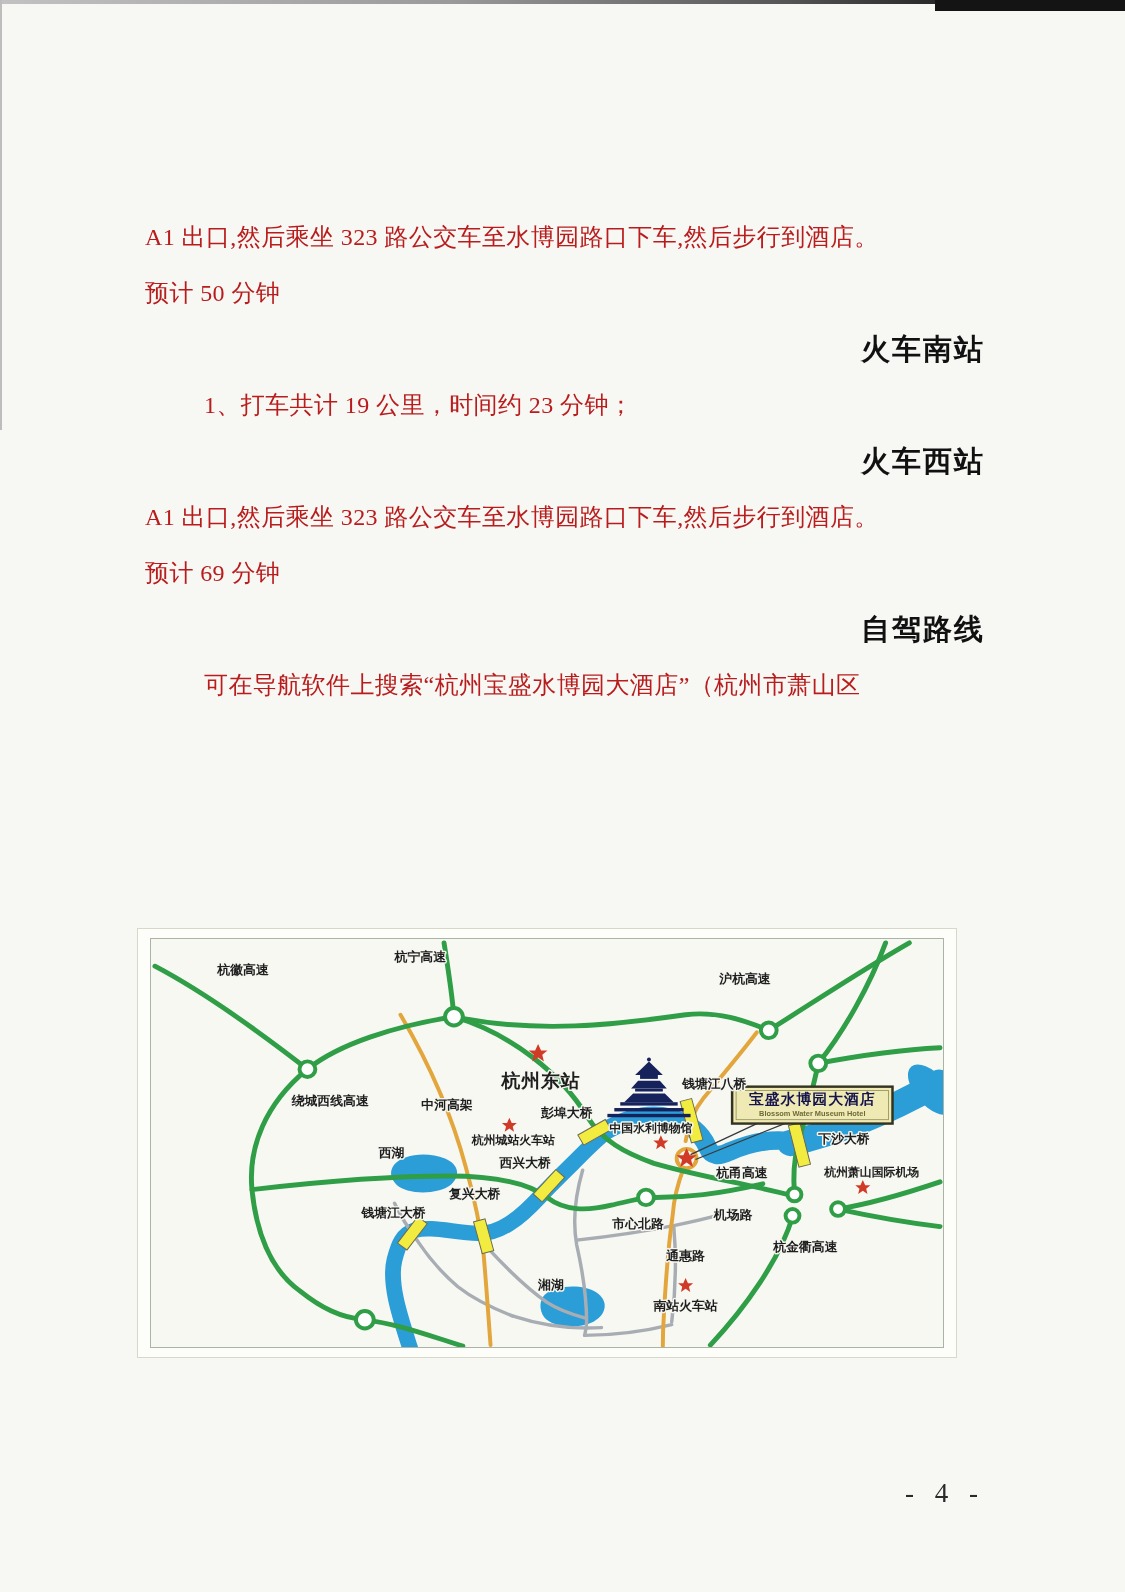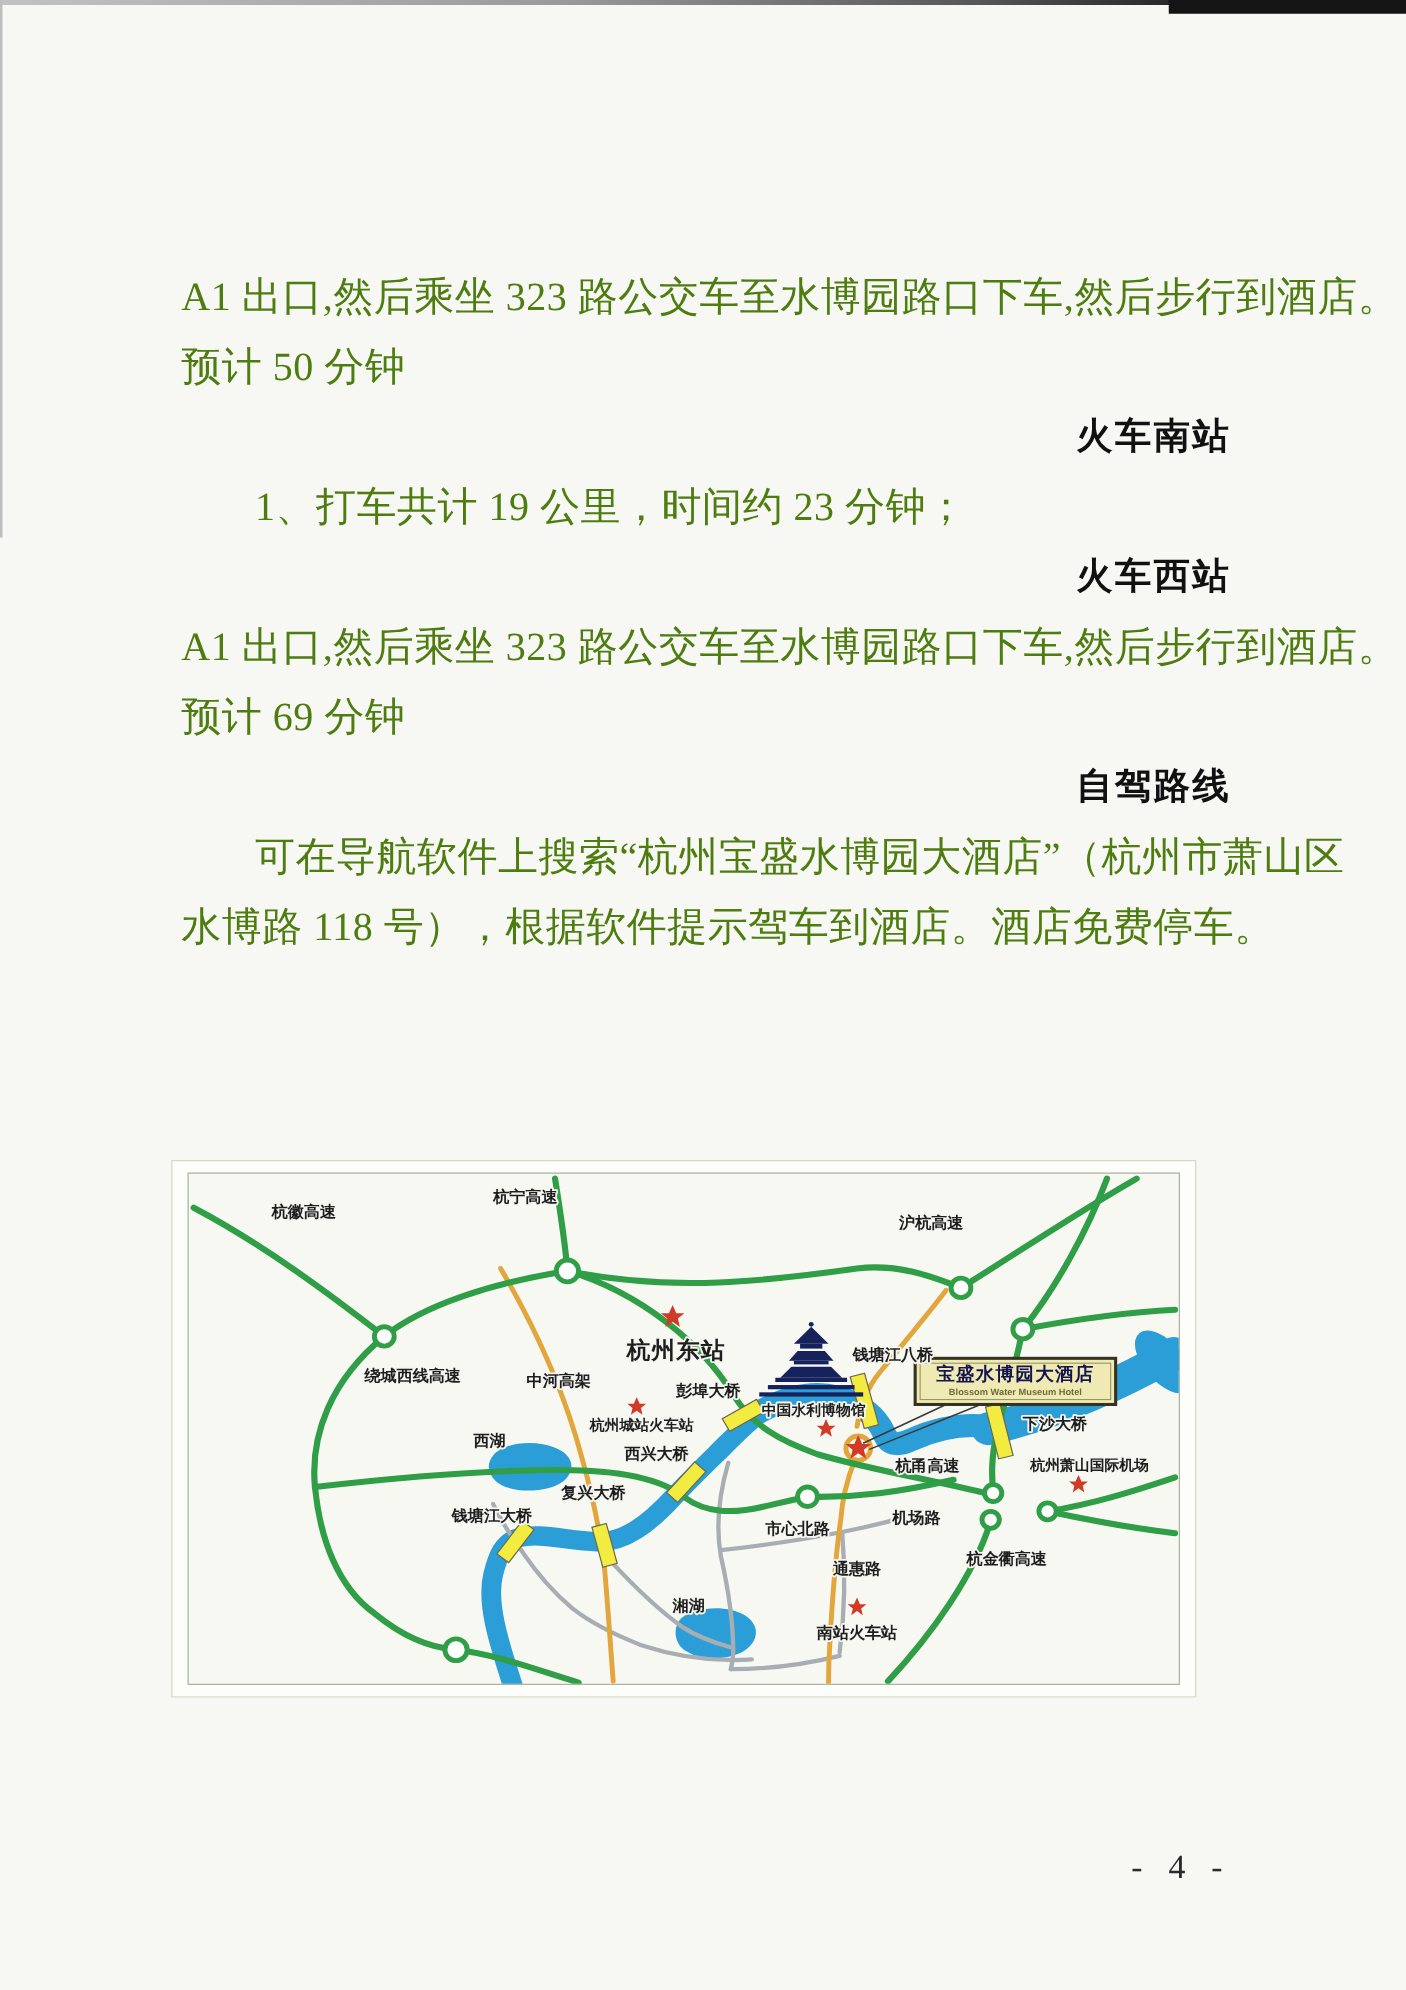--- a/index.html
+++ b/index.html
@@ -9,21 +9,21 @@
     font-family:"Liberation Serif",serif;
   }
   
   .scan-top-thin{position:absolute;top:0;left:0;width:100%;height:4px;
     background:linear-gradient(to right,#c2c2c2,#9a9a9a 40%,#555 70%,#0a0a0a 92%);}
   .scan-top-thick{position:absolute;top:0;left:935px;right:0;height:11px;background:#141414;}
   .scan-left-edge{position:absolute;top:0;left:0;width:2px;height:430px;background:#bdbdbd;}
 
   
   .doc-text{position:absolute;left:145px;top:209px;width:840px;}
-  .line{height:56px;line-height:56px;font-size:32px;color:#4d7c0f;
+  .line{height:56px;line-height:56px;font-size:24px;color:#b91c1c;
     white-space:nowrap;letter-spacing:0.4px;}
   .line.indent{padding-left:59px;}
   .line.heading{font-family:"Liberation Sans",sans-serif;font-weight:700;
     font-size:29px;letter-spacing:2px;color:#111;text-align:right;}
 
   .page-num{position:absolute;left:905px;top:1478px;font-size:27px;color:#2a2a2a;
     letter-spacing:7px;white-space:nowrap;}
 
   
   .map-figure{position:absolute;left:137px;top:928px;width:820px;height:430px;
@@ -52,21 +52,20 @@
 <div class="doc-text">
   <div class="line">A1 出口,然后乘坐 323 路公交车至水博园路口下车,然后步行到酒店。</div>
   <div class="line">预计 50 分钟</div>
   <div class="line heading indent">火车南站</div>
   <div class="line indent">1、打车共计 19 公里，时间约 23 分钟；</div>
   <div class="line heading indent">火车西站</div>
   <div class="line">A1 出口,然后乘坐 323 路公交车至水博园路口下车,然后步行到酒店。</div>
   <div class="line">预计 69 分钟</div>
   <div class="line heading indent">自驾路线</div>
   <div class="line indent">可在导航软件上搜索“杭州宝盛水博园大酒店”（杭州市萧山区</div>
-  <div class="line">水博路 118 号），根据软件提示驾车到酒店。酒店免费停车。</div>
 </div>
 
 <div class="map-figure">
   <div class="map-inner">
     <svg viewBox="0 0 800 420" preserveAspectRatio="none">
       <defs>
         <path id="star" d="M0,-8 L2.4,-2.5 L7.6,-2.5 L3.4,1.0 L4.7,6.5 L0,3.1 L-4.7,6.5 L-3.4,1.0 L-7.6,-2.5 L-2.4,-2.5 Z"></path>
       </defs>
 
       <g stroke="#2b9ed8" fill="none" stroke-linecap="round" stroke-linejoin="round">

